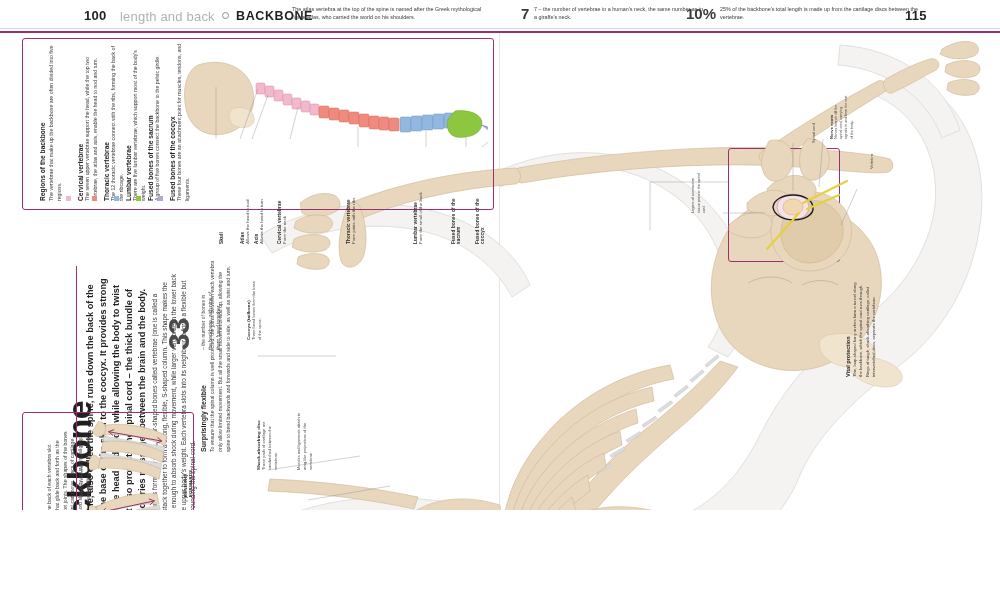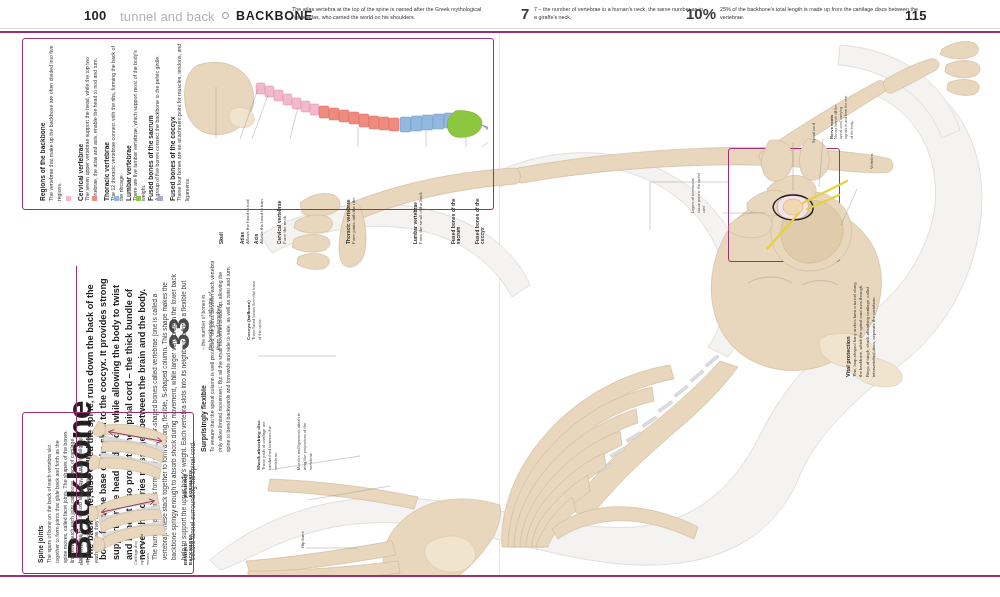--- a/index.html
+++ b/index.html
@@ -1,18 +1,18 @@
 <!DOCTYPE html>
 <html><head>
 <meta charset="utf-8">
 <style>
   html,body{margin:0;padding:0;background:#ffffff;}
   body{width:1000px;height:597px;overflow:hidden;
        font-family:"Liberation Sans", sans-serif;color:#231f20;}
-  #page{position:relative;width:1000px;height:597px;background:#fff;overflow:hidden;}
+  #page{position:relative;width:1000px;height:510px;background:#fff;overflow:hidden;}
 
   
   .runhead{position:absolute;top:0;left:0;width:1000px;height:30px;}
   .folio{position:absolute;top:8px;font-size:13px;font-weight:bold;color:#231f20;letter-spacing:.3px;}
   .folio.left{left:84px;}
   .folio.right{left:905px;}
   .chaptitle{position:absolute;top:9px;left:120px;font-size:13px;color:#b3b0b4;letter-spacing:.2px;}
   .chapdot{position:absolute;top:12px;left:222px;width:5px;height:5px;border:1px solid #8e8b90;border-radius:50%;}
   .sectitle{position:absolute;top:9px;left:236px;font-size:12.5px;font-weight:bold;color:#231f20;letter-spacing:.6px;}
 
@@ -55,21 +55,21 @@
   .arrow{stroke:#8e2f63;stroke-width:.9;fill:none;}
   .disc{fill:#dcdcdc;stroke:#bdbdbd;stroke-width:.4;}
 </style>
 </head>
 <body>
 
 <div id="page">
 
   <div class="runhead">
     <div class="folio left">100</div>
-    <div class="chaptitle">tunnel and back</div>
+    <div class="chaptitle">length and back</div>
     <div class="chapdot"></div>
     <div class="sectitle">BACKBONE</div>
 
     <div class="factblock fact1">The atlas vertebra at the top of the spine is named after the Greek mythological figure Atlas, who carried the world on his shoulders.</div>
 
     <div class="bignum n7">7</div>
     <div class="factblock fact2">
       <span>7 – the number of vertebrae in a human's neck, the same number as in a giraffe's neck.</span>
     </div>
 

